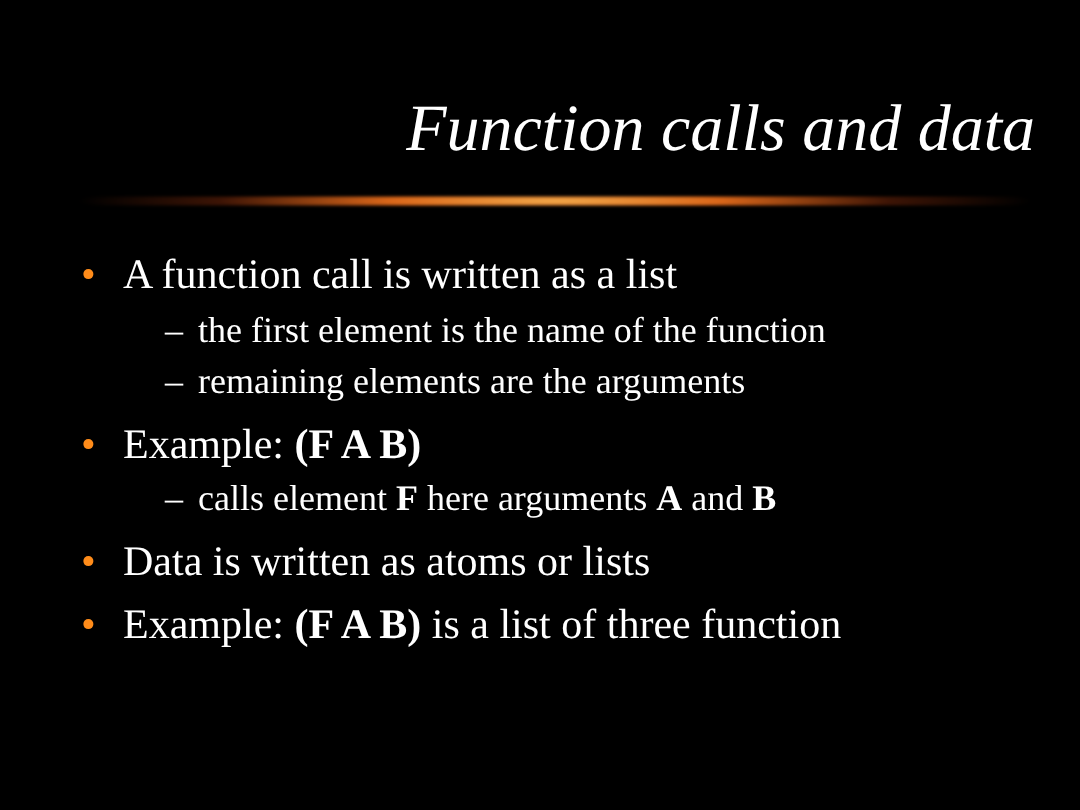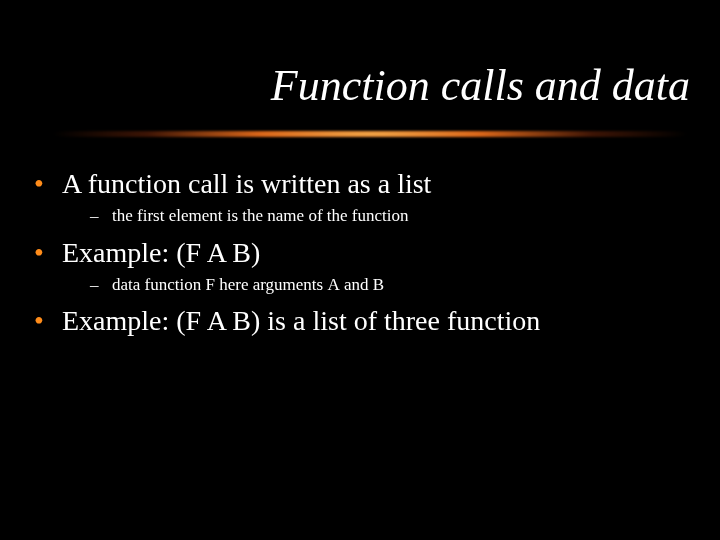--- a/index.html
+++ b/index.html
@@ -44,21 +44,21 @@
       rgba(255,180,80,0.95) 0%,
       rgba(255,120,30,0.85) 30%,
       rgba(120,40,10,0.5) 60%,
       rgba(0,0,0,0) 85%);
     filter: blur(1px);
     border-radius: 3px;
   }
   .body {
     position: absolute;
     top: 165px;
-    left: 32px;
+    left: 52px;
     right: 30px;
     font-size: 28px;
     line-height: 1.35;
   }
   ul.top {
     list-style: none;
     margin: 0;
     padding: 0;
   }
   ul.top > li {
@@ -72,65 +72,70 @@
     left: 2px;
     top: 0;
     color: #ff8c1a;
     font-size: 28px;
     line-height: 1.35;
   }
   ul.sub {
     list-style: none;
     margin: 2px 0 6px 0;
     padding: 0 0 0 28px;
-    font-size: 17px;
+    font-size: 24px;
   }
   ul.sub > li {
     position: relative;
     padding-left: 22px;
     margin-bottom: 2px;
   }
   ul.sub > li::before {
     content: "–";
     position: absolute;
     left: 0;
     top: 0;
     color: #fff;
   }
   .code {
     font-family: "Comic Sans MS", "Segoe Script", cursive;
+    font-weight: bold;
   }
 </style>
 </head>
 <body>
 
 <div class="slide">
 
   <div class="title">Function calls and data</div>
   <div class="glow-bar"></div>
 
   <div class="body">
     <ul class="top">
 
       <li>
         <span>A function call is written as a list</span>
         <ul class="sub">
           <li><span>the first element is the name of the function</span></li>
+          <li><span>remaining elements are the arguments</span></li>
         </ul>
       </li>
 
       <li>
         <span>Example: </span><span class="code">(F A B)</span>
         <ul class="sub">
           <li>
-            <span>data function </span><span class="code">F</span><span> here arguments </span><span class="code">A</span><span> and </span><span class="code">B</span>
+            <span>calls element </span><span class="code">F</span><span> here arguments </span><span class="code">A</span><span> and </span><span class="code">B</span>
           </li>
         </ul>
       </li>
 
+      <li>
+        <span>Data is written as atoms or lists</span>
+      </li>
 
       <li>
         <span>Example: </span><span class="code">(F A B)</span><span> is a list of three function</span>
       </li>
 
     </ul>
   </div>
 
 </div>
 

